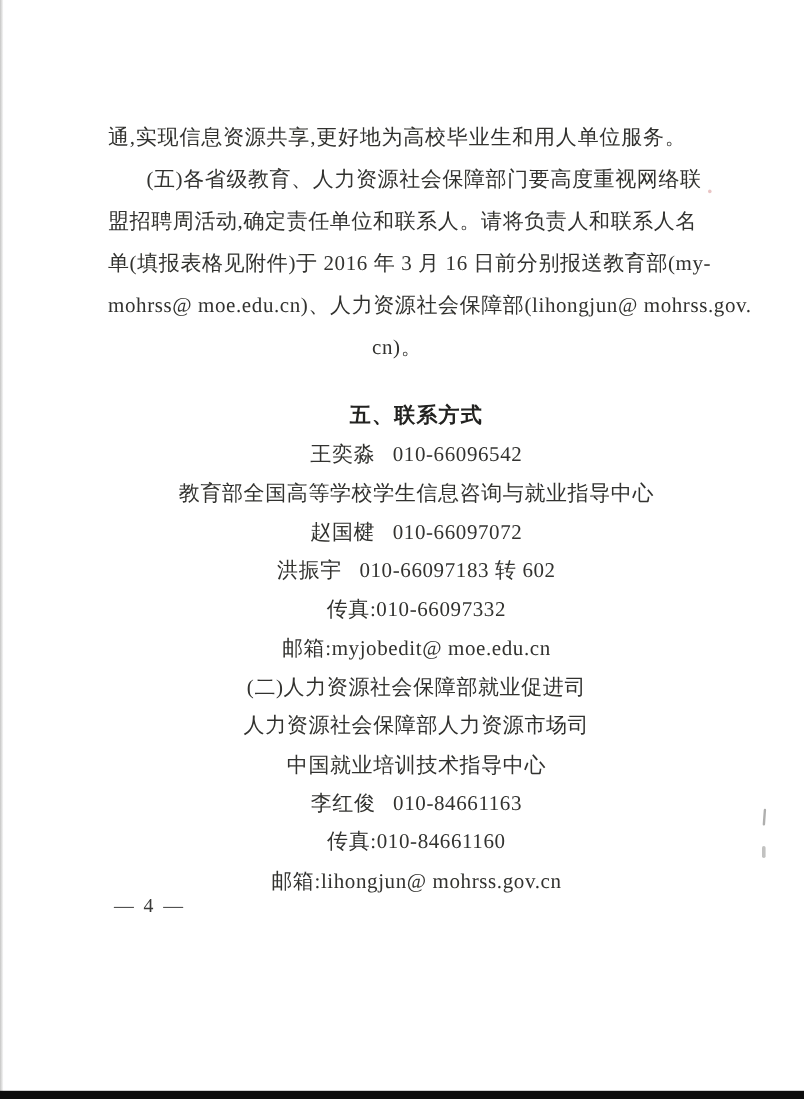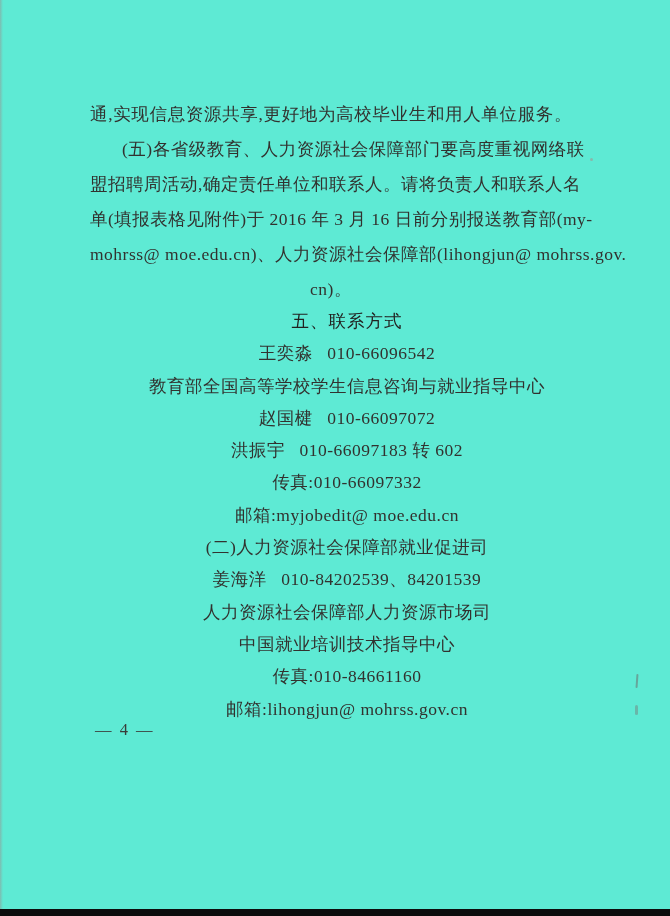--- a/index.html
+++ b/index.html
@@ -1,20 +1,20 @@
 <!DOCTYPE html>
 <html><head>
 <meta charset="utf-8">
 <style>
   html, body { margin: 0; padding: 0; background: #e8e8e8; }
   .canvas {
     position: relative;
     width: 670px;
     height: 916px;
-    background: #5eead4;
+    background: #ffffff;
     overflow: hidden;
     font-family: "Liberation Serif", "DejaVu Serif", serif;
     color: #32322f;
   }
   
   .edge-left {
     position: absolute; left: 0; top: 0; width: 3px; height: 916px;
     background: linear-gradient(to right, rgba(150,150,148,0.55), rgba(150,150,148,0.0));
   }
   
@@ -37,21 +37,21 @@
   .para-block .ln { line-height: 35px; height: 35px; }
   .contact-block { margin-top: -2px; }
   .contact-block .ln { line-height: 32.3px; height: 32.3px; }
   .justify {
     white-space: nowrap;
     text-align: justify;
     text-align-last: justify;
     text-justify: distribute;
   }
   .indent { padding-left: 32px; }
-  .bold { font-weight: normal; color: #222220; letter-spacing: 1px; }
+  .bold { font-weight: bold; color: #222220; letter-spacing: 1px; margin-top: 25px; }
   .page-number {
     margin-top: -6px;
     margin-left: 5px;
     font-size: 16.5px;
     line-height: 22px;
     letter-spacing: 2px;
     color: #3a3a38;
     white-space: pre;
   }
   
@@ -88,23 +88,23 @@
 
     <div class="contact-block">
       <div class="ln indent bold">五、联系方式</div>
       <div class="ln indent">王奕淼   010-66096542</div>
       <div class="ln indent">教育部全国高等学校学生信息咨询与就业指导中心</div>
       <div class="ln indent">赵国楗   010-66097072</div>
       <div class="ln indent">洪振宇   010-66097183 转 602</div>
       <div class="ln indent">传真:010-66097332</div>
       <div class="ln indent">邮箱:myjobedit@ moe.edu.cn</div>
       <div class="ln indent">(二)人力资源社会保障部就业促进司</div>
-      <div class="ln indent">姜海洋   010-84202539、84201539</div>
       <div class="ln indent">人力资源社会保障部人力资源市场司</div>
       <div class="ln indent">中国就业培训技术指导中心</div>
+      <div class="ln indent">李红俊   010-84661163</div>
       <div class="ln indent">传真:010-84661160</div>
       <div class="ln indent">邮箱:lihongjun@ mohrss.gov.cn</div>
     </div>
 
     <div class="page-number">— 4 —</div>
   </div>
 
   <div class="artifact-1"></div>
   <div class="artifact-2"></div>
   <div class="speck-red"></div>

